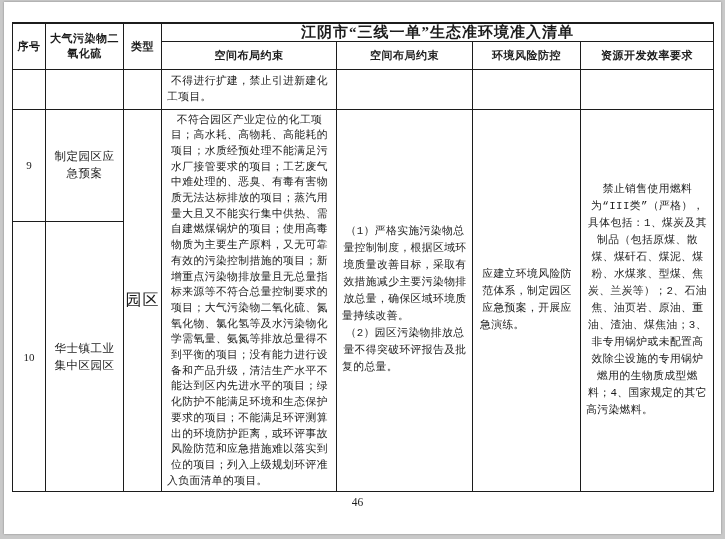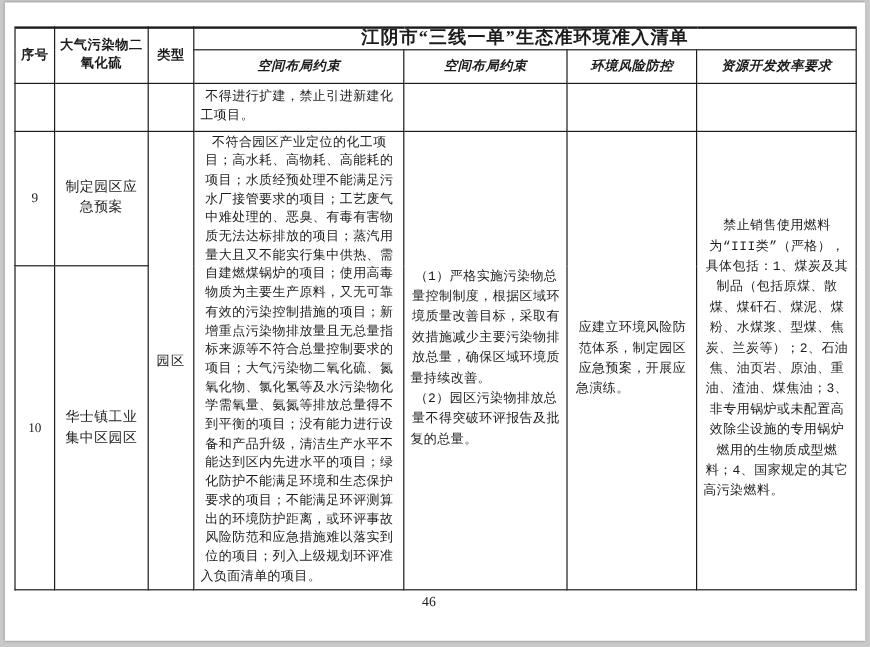--- a/index.html
+++ b/index.html
@@ -30,39 +30,39 @@
     color: #1c1c1c;
   }
   table.access th, table.access td {
     border: 1px solid #1c1c1c;
     overflow: hidden;
     vertical-align: middle;
     text-align: center;
   }
   table.access { border-top: 2px solid #1c1c1c; }
   tr.r-head1 { height: 18px; }
-  tr.r-head2 { height: 28px; font-style: italic; }
+  tr.r-head2 { height: 28px; }
   tr.r-cont  { height: 40px; }
   tr.r-9     { height: 107px; }
   tr.r-10    { height: 256px; }
   th {
     font-weight: bold;
     font-size: 11px;
     letter-spacing: 0.5px;
     line-height: 15px;
   }
   th.title { font-size: 15px; letter-spacing: 1px; }
   td.c-serial { font-size: 11px; }
   td.c-name {
     font-size: 11.5px;
     line-height: 17px;
     padding: 0 7px;
     letter-spacing: 0.5px;
   }
-  td.c-type { font-size: 11px; letter-spacing: 1px; }
+  td.c-type { font-size: 16px; letter-spacing: 1px; }
   td.cell-text {
     font-size: 10.8px;
     text-align: justify;
     text-align-last: left;
     padding: 2px 4px 3px 5px;
     letter-spacing: 0.4px;
     margin-top: 33px;
   }
   td.v-top { vertical-align: top; }
   td.lh-tight { line-height: 15.7px; }

